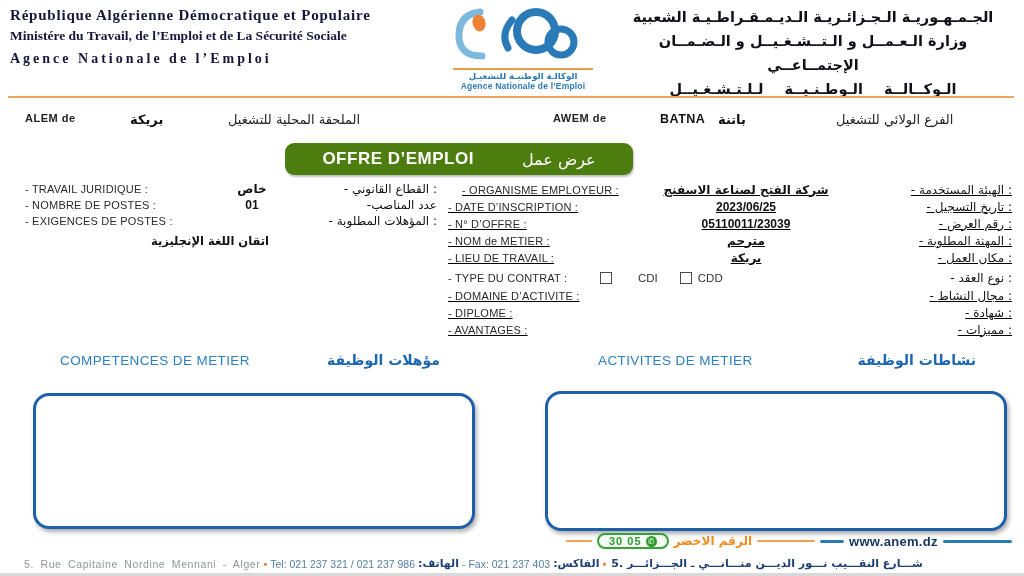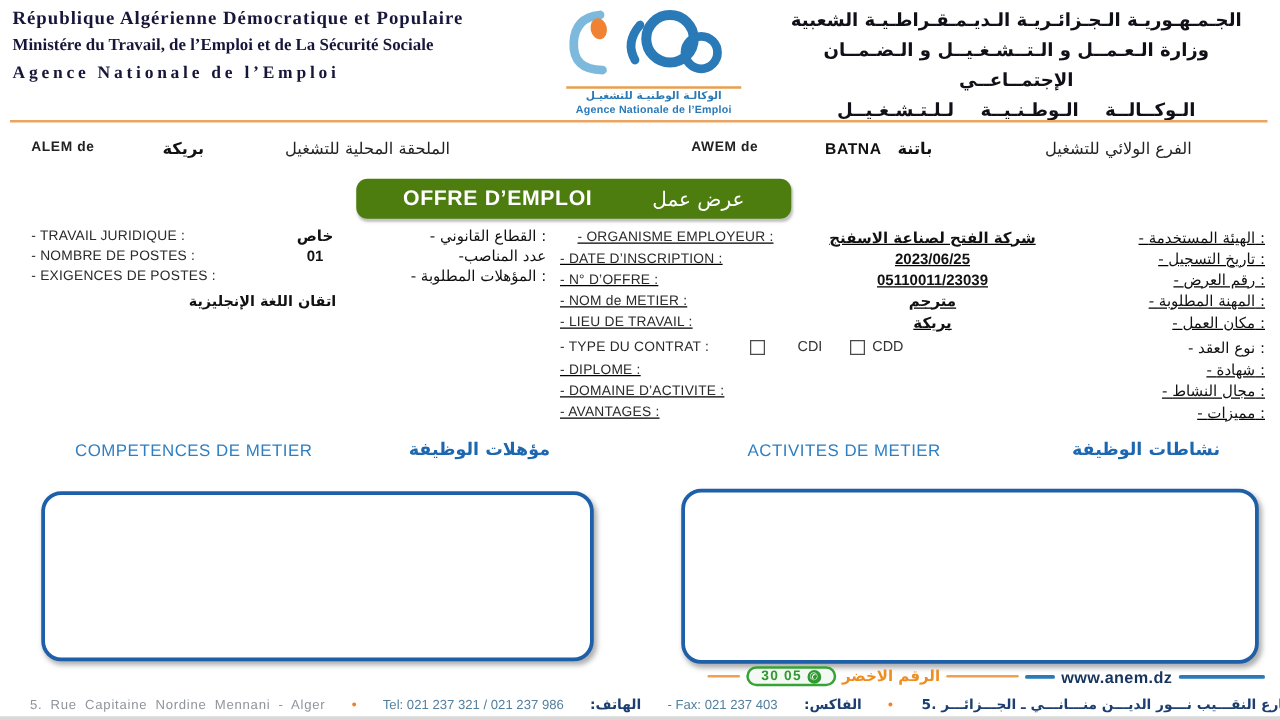--- a/index.html
+++ b/index.html
@@ -84,21 +84,21 @@
   .bline { height:3px; background:#2a7ab8; border-radius:2px; }
   .badge { display:flex; align-items:center; gap:4px; border:2px solid #37a337; border-radius:8px;
            padding:0 10px; height:16px; background:#f4faf3; }
   .badge .num { font-weight:bold; font-size:11px; color:#2f9a2f; letter-spacing:1px; }
   .badge .ph  { width:11px; height:11px; border-radius:50%; background:#2f9a2f; color:#fff;
                 font-size:8px; line-height:11px; text-align:center; }
   .green-label { font-weight:bold; font-size:12px; color:#ee8d20; }
   .www { font-weight:bold; font-size:13px; color:#16355e; letter-spacing:0.3px; }
 
   .foot2 { position:absolute; left:24px; top:557px; width:992px; display:flex; align-items:center;
-           gap:21px; font-size:10.5px; white-space:nowrap; }
+           gap:3px; font-size:10.5px; white-space:nowrap; }
   .addr-fr { color:#8f959c; letter-spacing:0.6px; word-spacing:3px; }
   .odot { color:#f08030; font-weight:bold; font-size:11px; }
   .telfax { color:#54809f; }
   .arlabel { font-weight:bold; font-size:11px; color:#1d3f70; }
   .addr-ar { font-weight:bold; font-size:11px; color:#1d3f70; margin-left:2px; }
 
   .bottom-strip { position:absolute; left:0; bottom:0; width:1024px; height:3px; background:#d9d9d9; }
 </style>
 </head>
 <body>
@@ -196,28 +196,28 @@
     <div class="contract-row">
       <span class="fl">- TYPE DU CONTRAT :</span>
       <span class="cbx cbx1"></span>
       <span class="ctlabel">CDI</span>
       <span class="cbx cbx2"></span>
       <span class="ctlabel">CDD</span>
       <span class="fa ar">- نوع العقد :</span>
     </div>
 
     <div class="frow2">
+      <span class="fl">- DOMAINE D’ACTIVITE :</span>
+      <span class="fv"></span>
+      <span class="fa ar">- مجال النشاط :</span>
+    </div>
+    <div class="frow2">
       <span class="fl">- DIPLOME :</span>
       <span class="fv"></span>
       <span class="fa ar">- شهادة :</span>
-    </div>
-    <div class="frow2">
-      <span class="fl">- DOMAINE D’ACTIVITE :</span>
-      <span class="fv"></span>
-      <span class="fa ar">- مجال النشاط :</span>
     </div>
     <div class="frow2">
       <span class="fl">- AVANTAGES :</span>
       <span class="fv"></span>
       <span class="fa ar">- مميزات :</span>
     </div>
   </div>
 
   <div class="sec sec-left">
     <span class="s-fr">COMPETENCES DE METIER</span>

